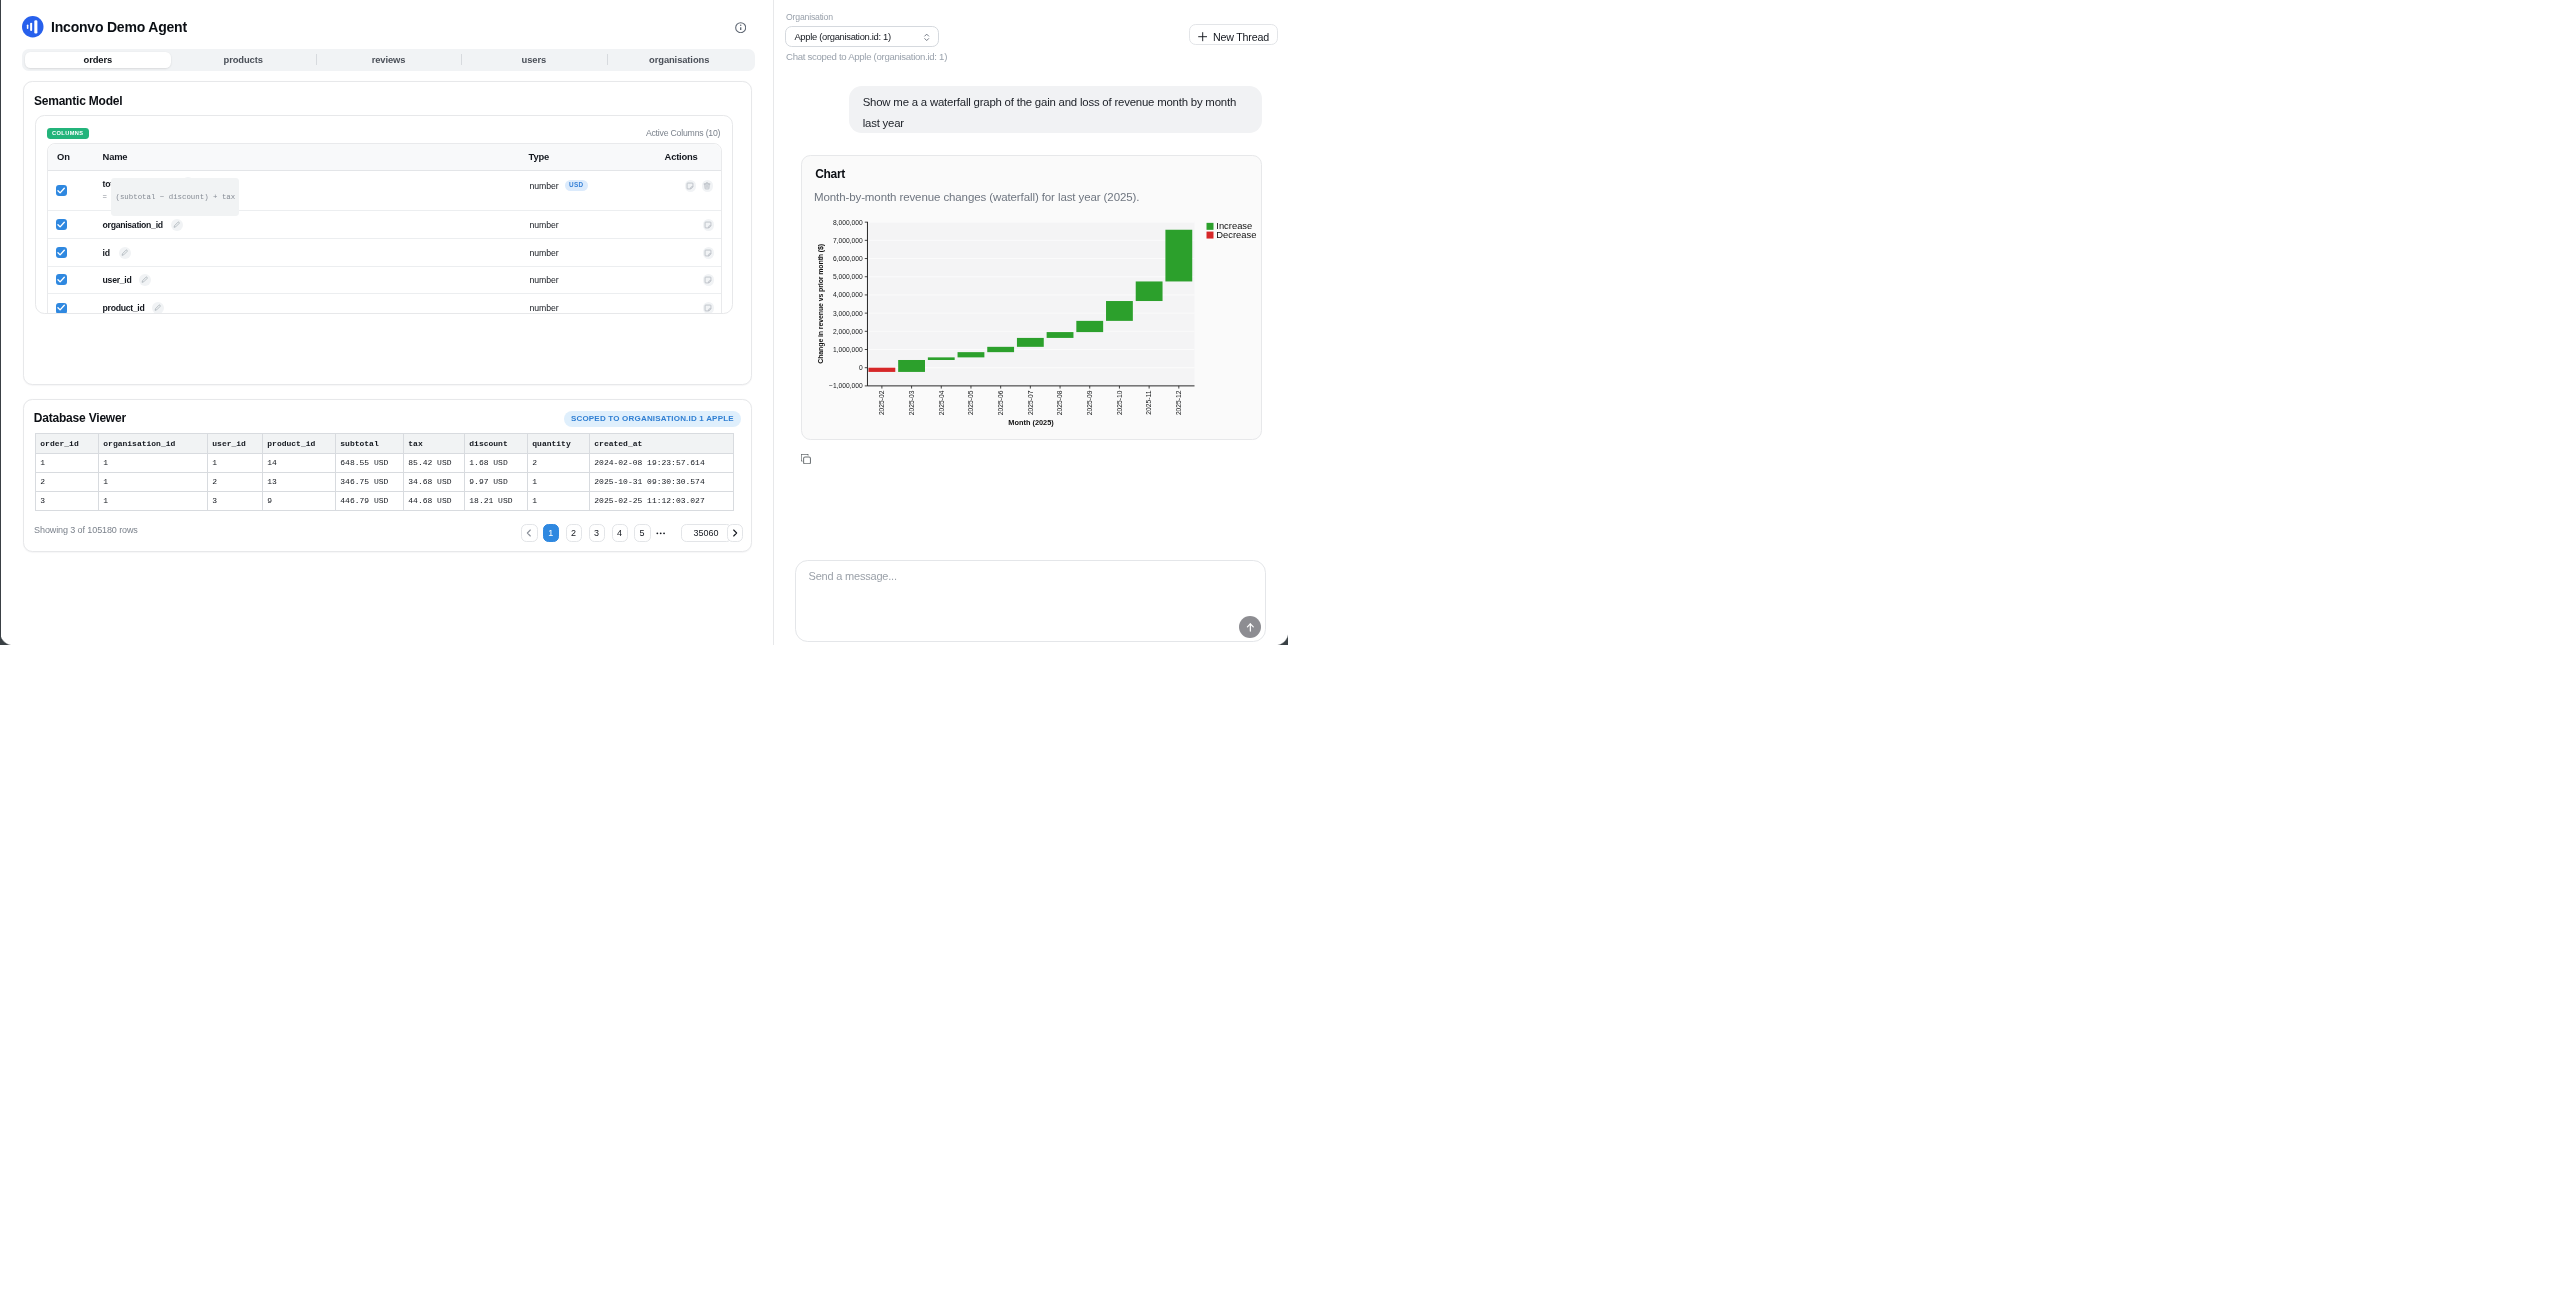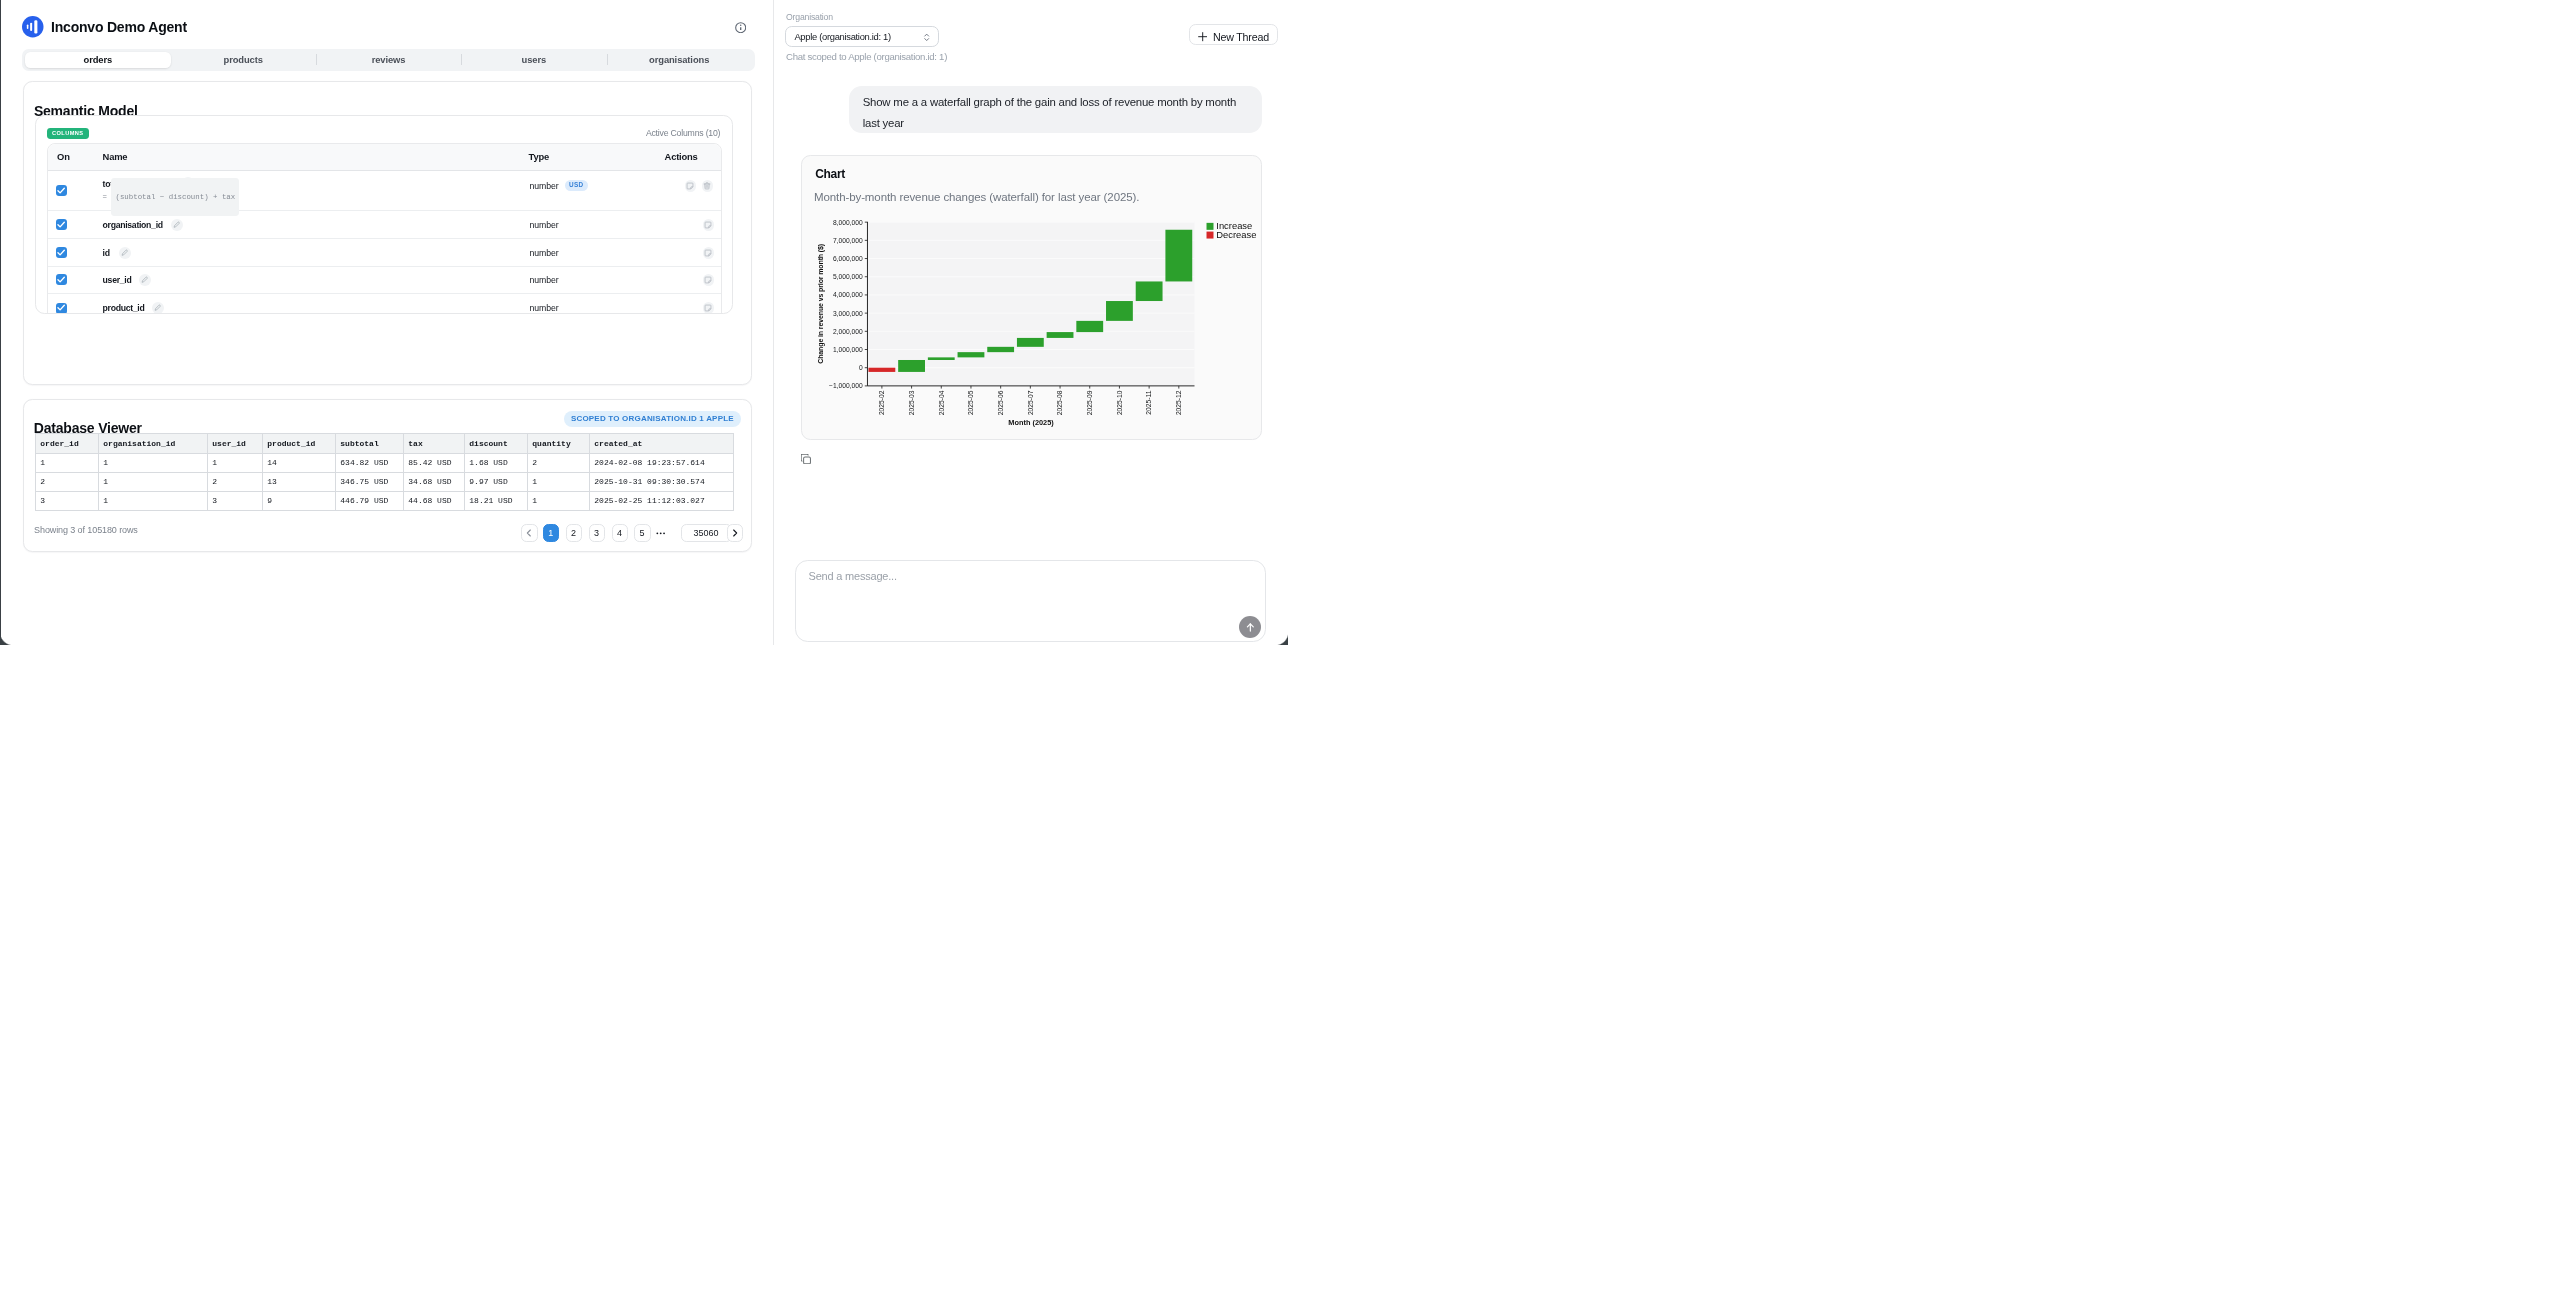--- a/index.html
+++ b/index.html
@@ -18,21 +18,21 @@
 .info-btn { left:735px; top:21.5px; width:11.4px; height:11.4px; }
 
 
 .tabs { position:absolute; left:22px; top:49px; width:733px; height:22px; background:#f1f3f5; border-radius:6.7px; display:flex; align-items:center; padding:3.2px; }
 .tab { flex:1 1 0; height:15.3px; display:flex; align-items:center; justify-content:center; font-size:9.4px; font-weight:600; letter-spacing:-0.1px; color:#4b5059; position:relative; }
 .tab.active { background:#fff; border-radius:5.4px; color:#101318; box-shadow:0 0.7px 2px rgba(0,0,0,0.12); }
 .tab-sep { position:absolute; left:0; top:2px; width:0.7px; height:10.7px; background:#d7dade; }
 
 
 .card { position:absolute; background:#fff; border:0.7px solid #e7e8ea; border-radius:9.4px; box-shadow:0 0.7px 1.3px rgba(16,24,40,.04); }
-.card-title { position:absolute; font-size:14px; font-weight:700; color:#0c0f14; letter-spacing:-0.2px;margin-top:9px; }
+.card-title { position:absolute; font-size:12px; font-weight:700; color:#0c0f14; letter-spacing:-0.2px; }
 
 
 #sem-card { left:22.6px; top:81px; width:729px; height:304px; }
 #sem-inner { position:absolute; left:11px; top:33px; width:698px; height:199px; border:0.7px solid #e7e8ea; border-radius:9.4px; overflow:hidden; background:#fff; }
 .badge-columns { position:absolute; left:11px; top:12px; height:11px; padding:0 5.4px; background:#23b47b; border-radius:3.4px; color:#fff; font-size:5.7px; font-weight:700; letter-spacing:0.4px; line-height:11px; }
 .active-cols { position:absolute; right:11.3px; top:12.4px; font-size:8.7px; letter-spacing:-0.2px; color:#7b828c; }
 #sem-table { position:absolute; left:11px; top:27px; width:675px; border:0.7px solid #e9eaec; border-radius:8px; }
 .srow { position:absolute; left:0; width:100%; border-bottom:0.7px solid #eceef0; }
 .srow-head { background:#f8f9fa; border-radius:8px 8px 0 0; border-bottom:0.7px solid #e3e5e8; }
 .shead-txt { position:absolute; font-size:9.4px; font-weight:700; letter-spacing:-0.2px; color:#14181f; }
@@ -282,21 +282,21 @@
           <th style="width:61px">tax</th>
           <th style="width:63px">discount</th>
           <th style="width:62px">quantity</th>
           <th style="width:144px">created_at</th>
         </tr>
         <tr>
           <td>1</td>
           <td>1</td>
           <td>1</td>
           <td>14</td>
-          <td>634.82 USD</td>
+          <td>648.55 USD</td>
           <td>85.42 USD</td>
           <td>1.68 USD</td>
           <td>2</td>
           <td>2024-02-08 19:23:57.614</td>
         </tr>
         <tr>
           <td>2</td>
           <td>1</td>
           <td>2</td>
           <td>13</td>

